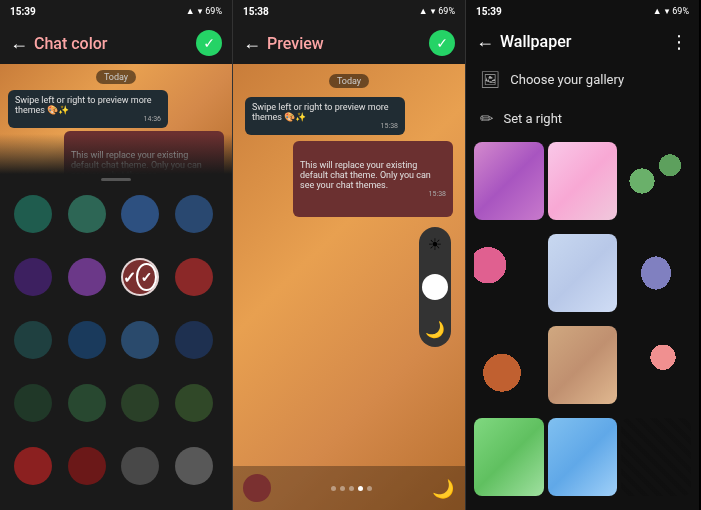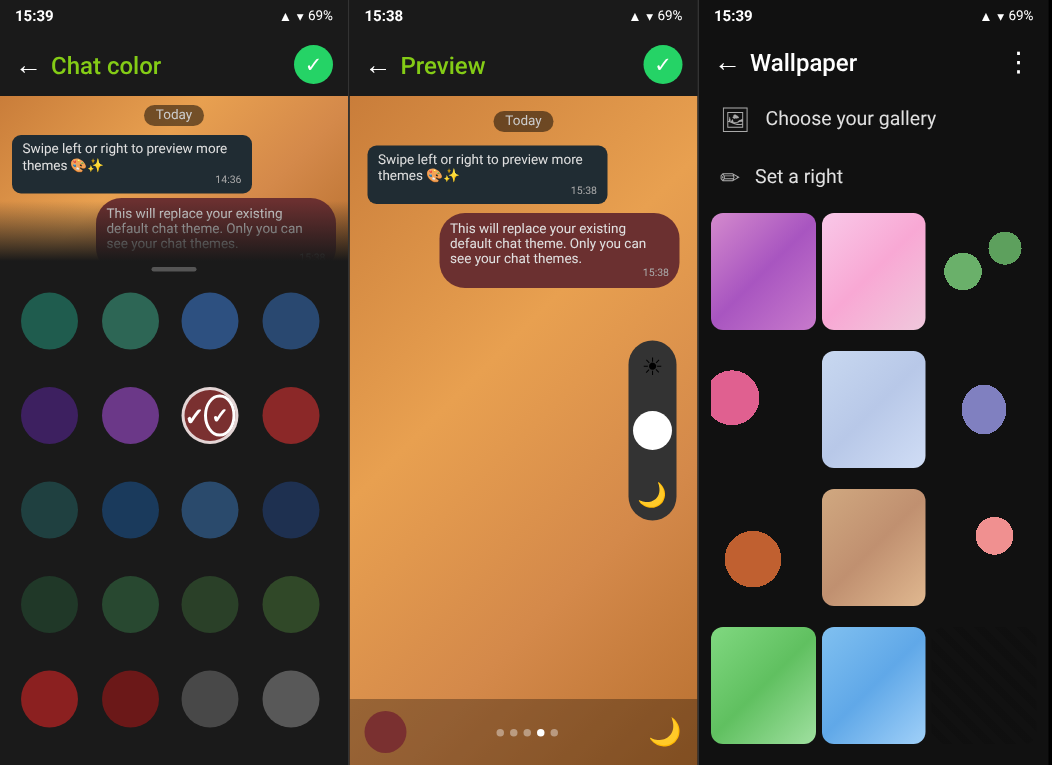--- a/index.html
+++ b/index.html
@@ -54,21 +54,21 @@
       justify-content: space-between;
       padding: 8px 10px;
       background: #1a1a1a;
     }
     .top-bar-left {
       display: flex;
       align-items: center;
       gap: 6px;
     }
     .top-bar-title {
-      color: #84cc16;
+      color: #fca5a5;
       font-size: 16px;
       font-weight: 500;
     }
     .back-arrow {
       color: #fff;
       font-size: 18px;
     }
     .check-icon {
       width: 26px;
       height: 26px;
@@ -114,22 +114,22 @@
       padding: 5px 7px;
       border-radius: 6px;
       margin: 3px 8px 3px 8px;
       max-width: 160px;
       position: relative;
     }
     .chat-bubble-sent {
       background: #6b3030;
       color: #e0e0e0;
       font-size: 9px;
-      padding: 6px 7px;
-      border-radius: 17px;
+      padding: 19px 7px;
+      border-radius: 6px;
       margin: 3px 8px 3px auto;
       max-width: 160px;
       text-align: left;
     }
     .bubble-time {
       font-size: 7px;
       color: #aaa;
       text-align: right;
     }
 

